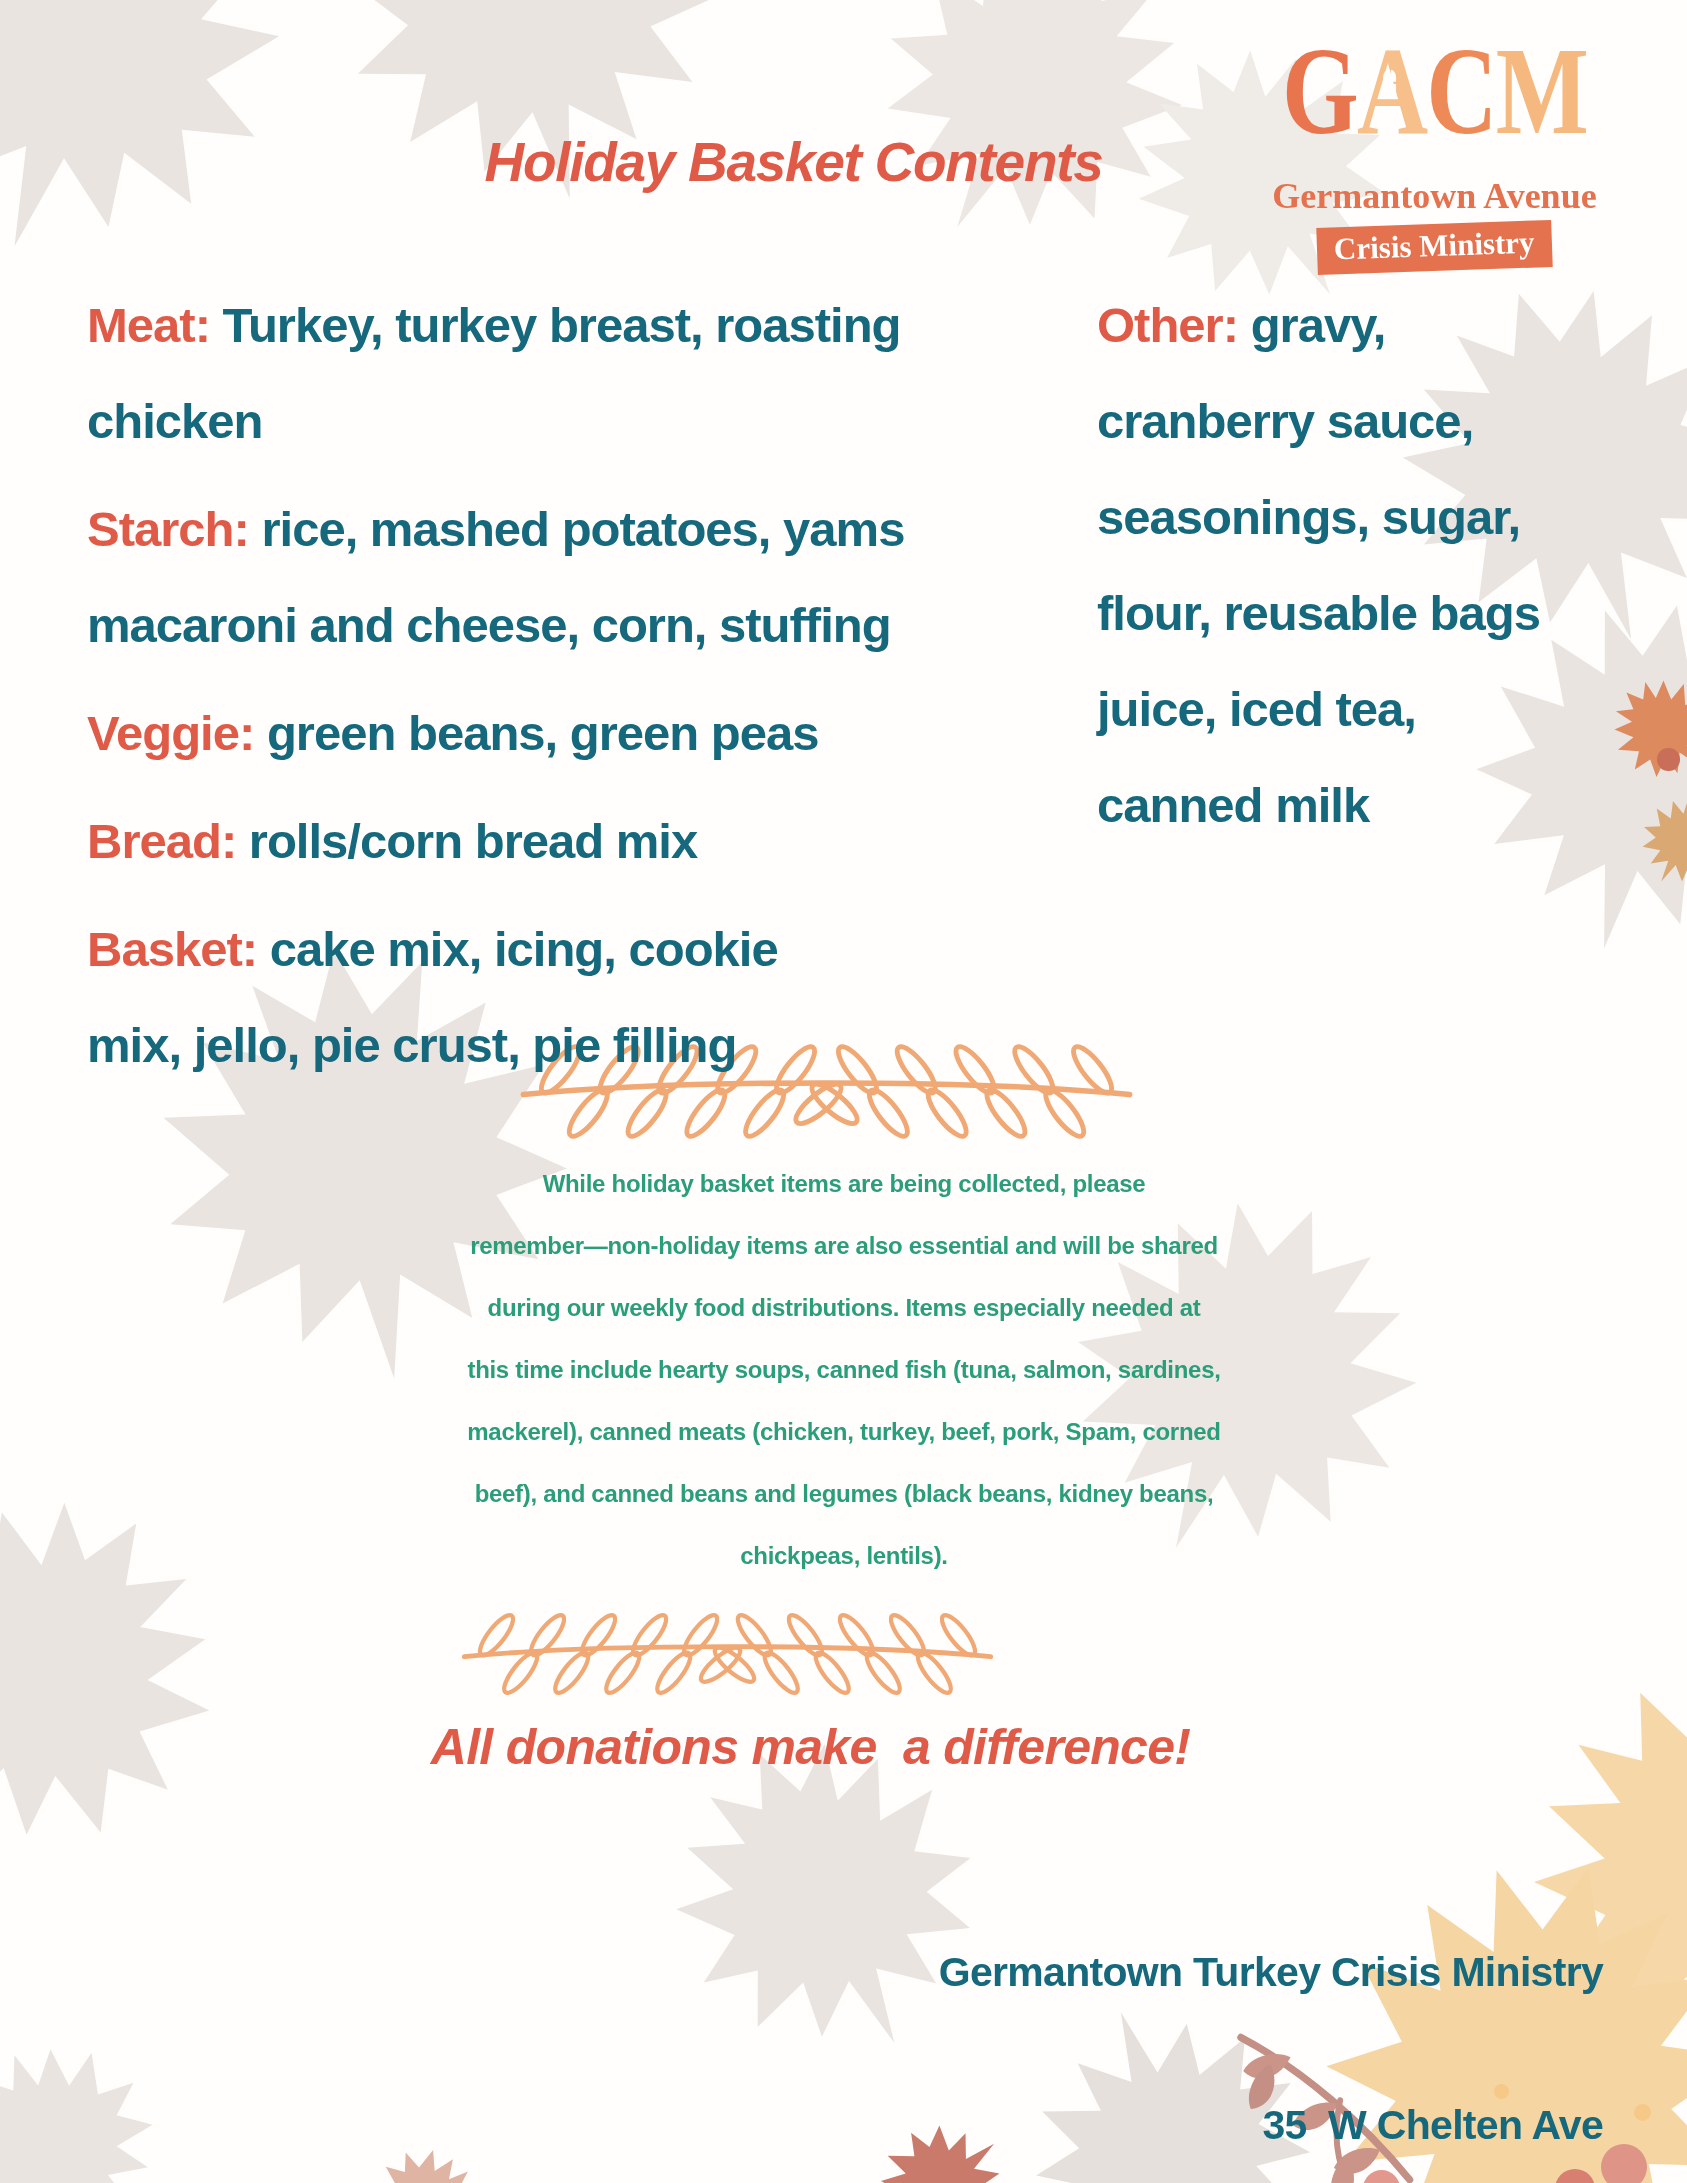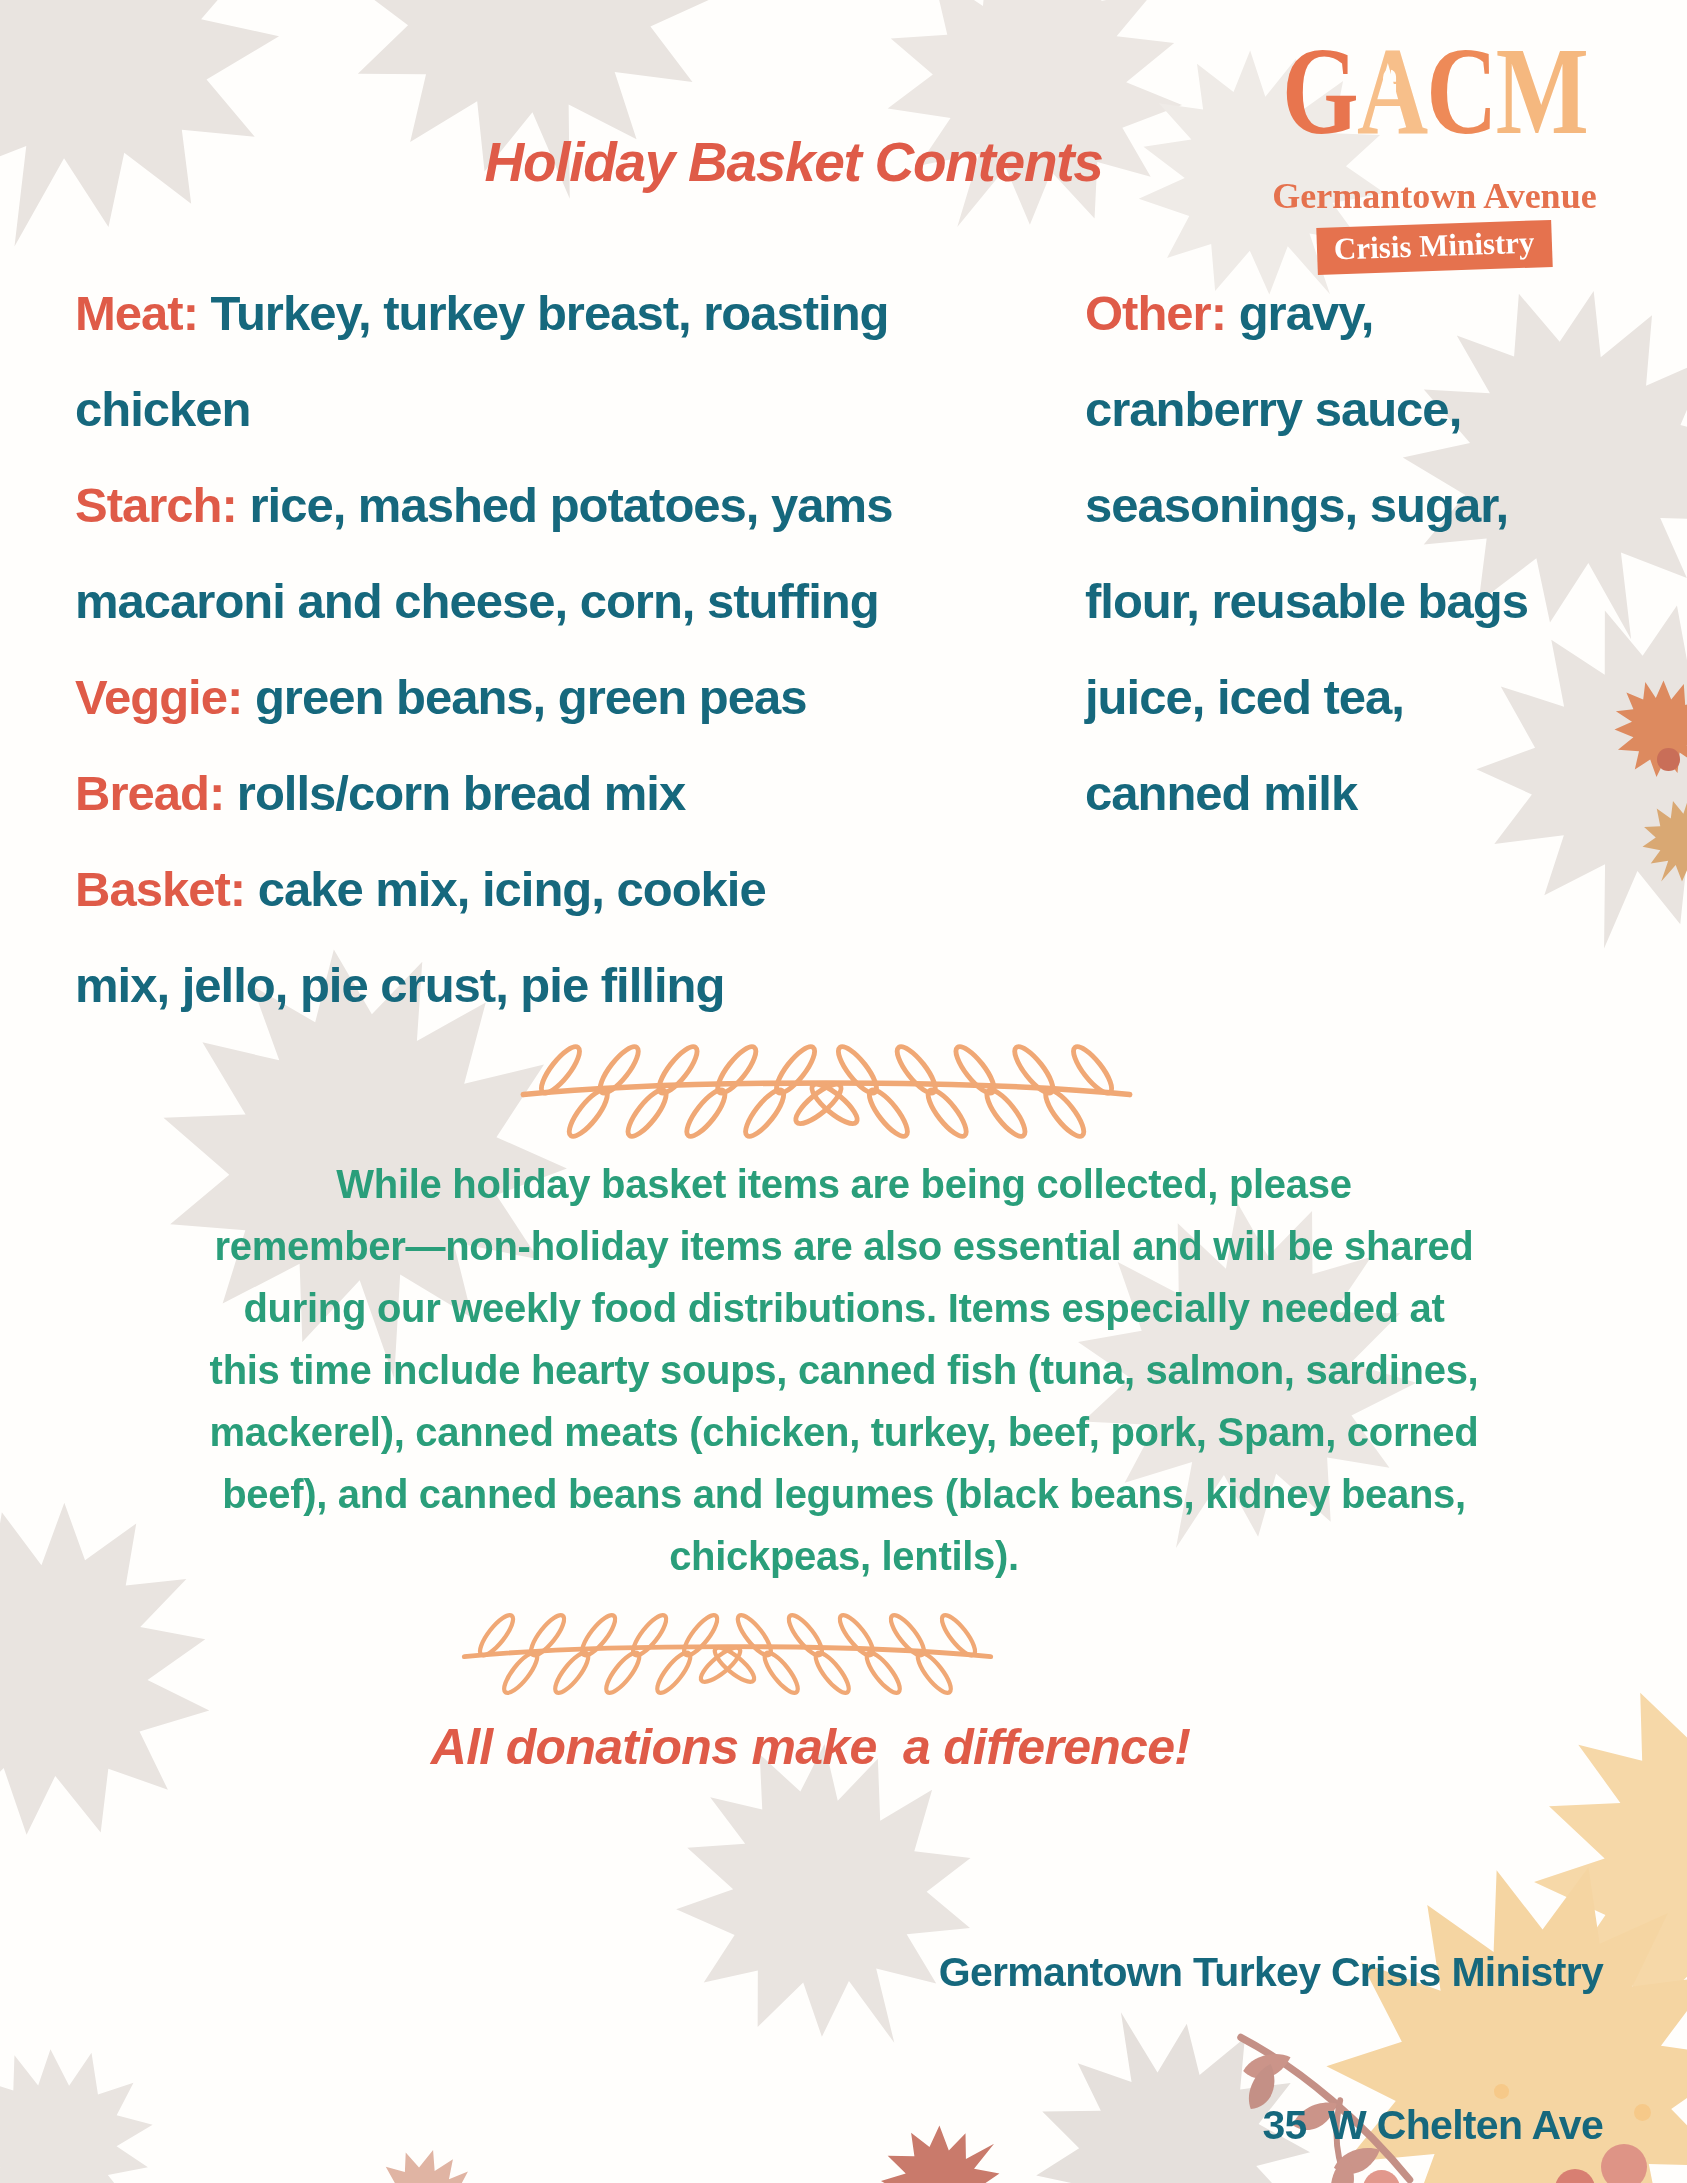--- a/index.html
+++ b/index.html
@@ -30,26 +30,26 @@
   
   .title{left:132px;top:130px;width:1323px;text-align:center;font-size:55px;font-weight:bold;
          font-style:italic;color:#DF5B48;letter-spacing:-1.3px;}
   .tagline{left:149px;top:1718px;width:1323px;text-align:center;font-size:50px;font-weight:bold;
            font-style:italic;color:#DF5B48;letter-spacing:-0.7px;white-space:pre-wrap;}
 
   
   .col{font-size:49px;font-weight:700;line-height:96px;letter-spacing:-1px;color:#16687D;}
   .col-left{left:75px;top:265px;width:1032px;}
   .col-right{left:1085px;top:265px;width:582px;}
-  .cat{margin:0;}
+  .cat{margin:12px;}
   .cat-label{color:#DF5B48;}
   .pre{white-space:pre-line;}
 
   
-  .notice{left:103px;top:1153px;width:1482px;text-align:center;font-size:40px;font-weight:700;
+  .notice{left:103px;top:1153px;width:1482px;text-align:center;font-size:24px;font-weight:700;
           line-height:62px;letter-spacing:-0.3px;color:#2A9E7A;white-space:pre-line;}
 
   
   .footer-left{left:75px;top:1846px;font-size:40px;font-weight:bold;line-height:52px;
                color:#16687D;letter-spacing:-0.7px;}
   .footer-right{right:85px;top:1845px;text-align:right;font-size:41px;font-weight:bold;
                 line-height:51px;color:#16687D;letter-spacing:-0.7px;white-space:pre-wrap;}
 </style>
 </head>
 <body>

